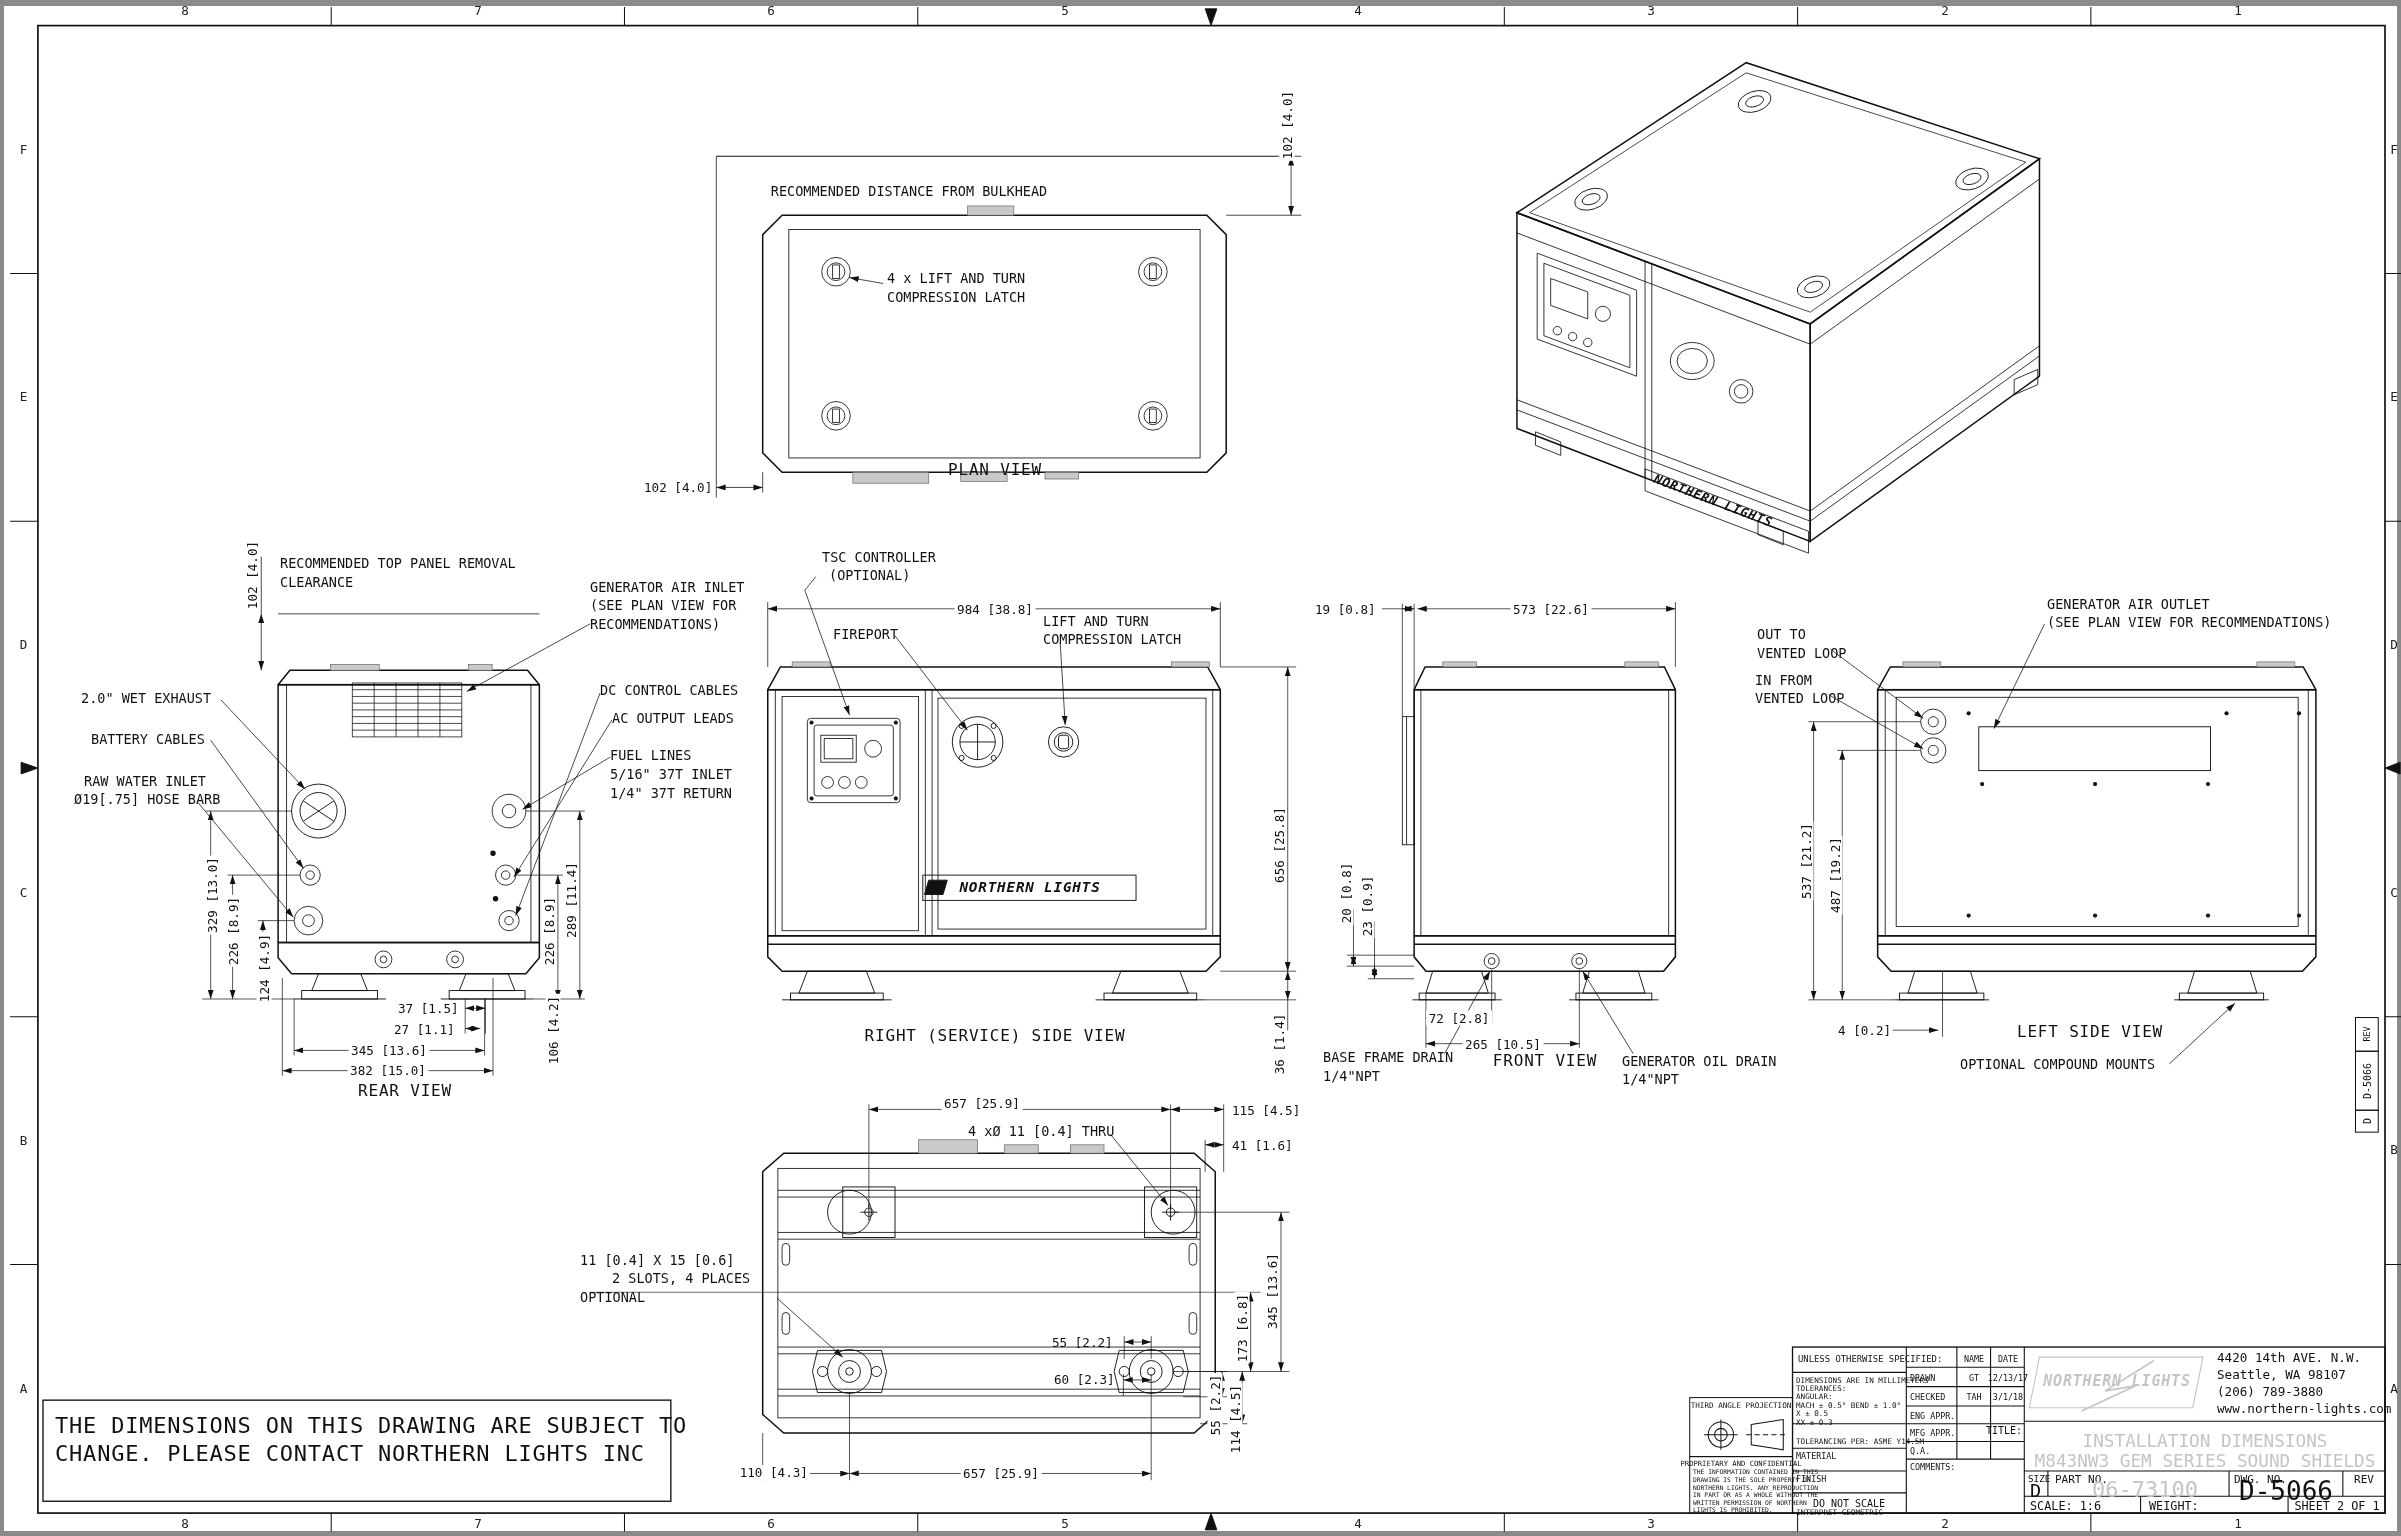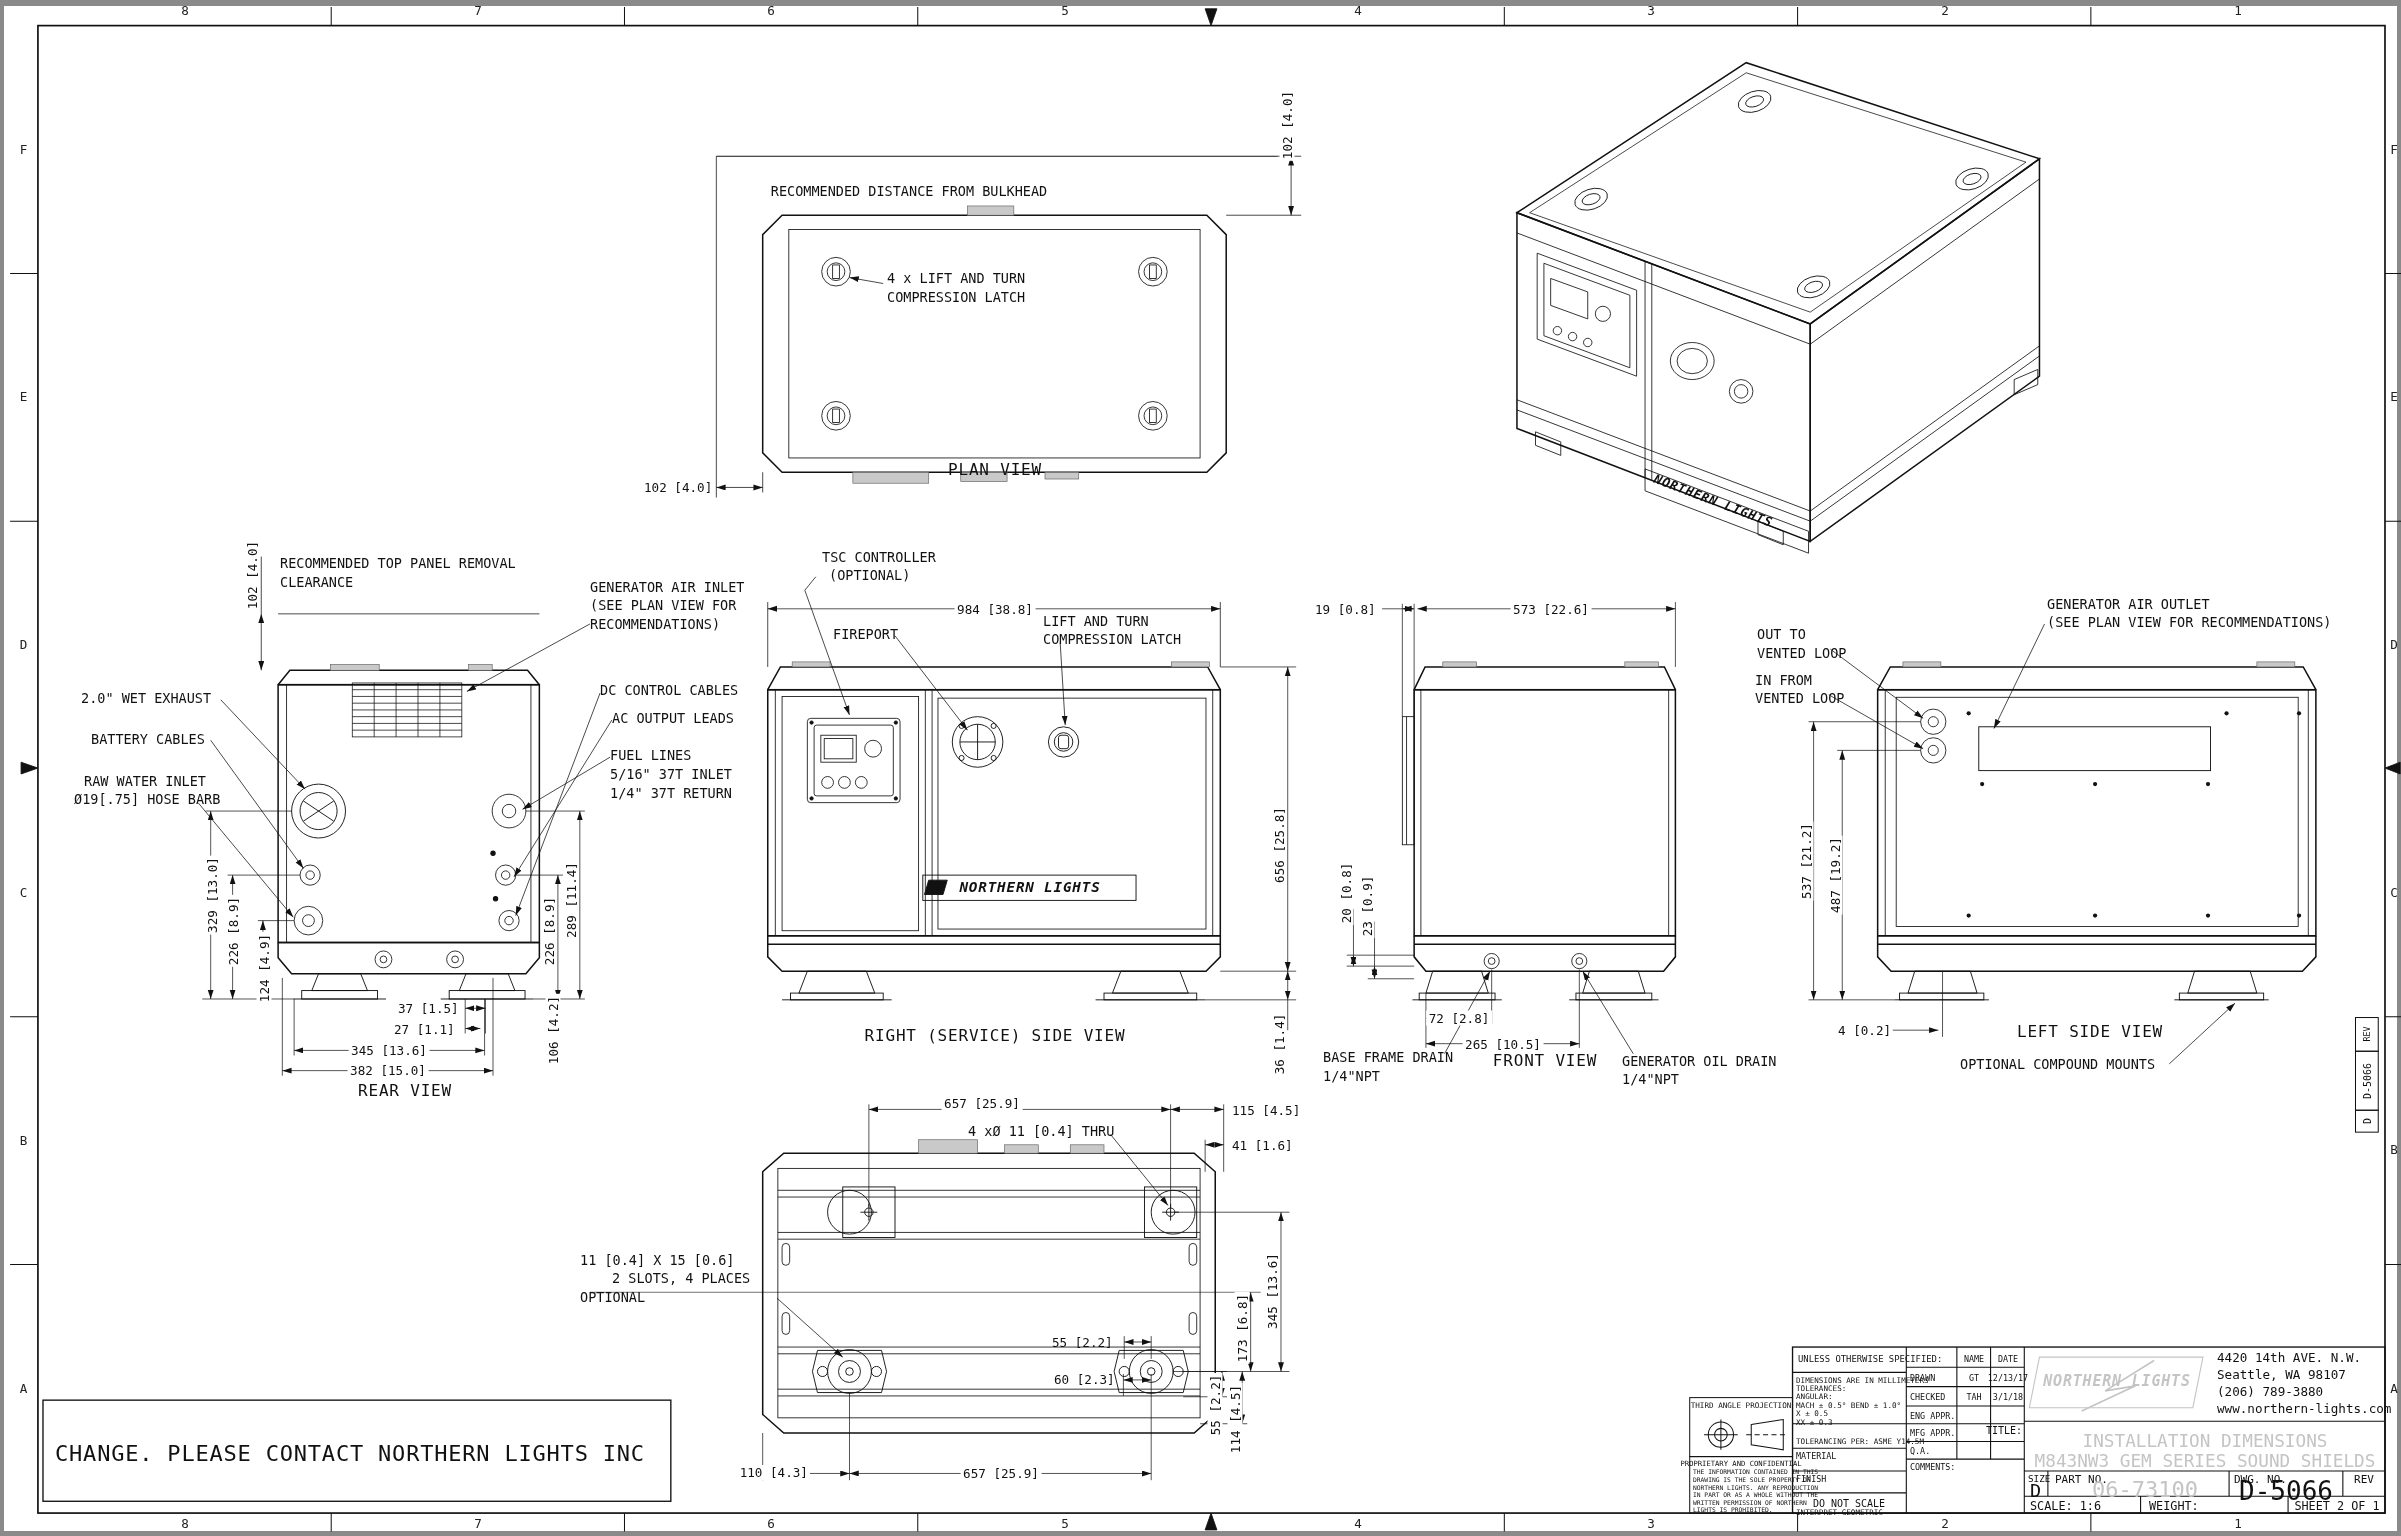--- a/index.html
+++ b/index.html
@@ -489,20 +489,21 @@
   <div class="zone c" style="left:2394px;top:142px">F</div>
   <div class="zone c" style="left:2394px;top:389px">E</div>
   <div class="zone c" style="left:2394px;top:637px">D</div>
   <div class="zone c" style="left:2394px;top:885px">C</div>
   <div class="zone c" style="left:2394px;top:1142px">B</div>
   <div class="zone c" style="left:2394px;top:1381px">A</div>
   <div class="v" style="left:2367px;top:1034px;font-size:8.4px">REV</div>
   <div class="v" style="left:2367px;top:1081px;font-size:10px">D-5066</div>
   <div class="v" style="left:2367px;top:1121px;font-size:10px">D</div>
 
+  <div class="big" style="left:55px;top:1413px">THE DIMENSIONS ON THIS DRAWING ARE SUBJECT TO</div>
   <div class="big" style="left:55px;top:1441px">CHANGE. PLEASE CONTACT NORTHERN LIGHTS INC</div>
 
   <div class="t c" style="left:909px;top:184px">RECOMMENDED DISTANCE FROM BULKHEAD</div>
   <div class="v" style="left:1287px;top:125px">102 [4.0]</div>
   <div class="d" style="left:644px;top:480px">102 [4.0]</div>
   <div class="t" style="left:887px;top:271px">4 x LIFT AND TURN</div>
   <div class="t" style="left:887px;top:290px">COMPRESSION LATCH</div>
   <div class="t c ttl" style="left:995px;top:461px">PLAN VIEW</div>
 
   <div class="t" style="left:1657px;top:472px;transform:rotate(20.8deg);transform-origin:left top;font-style:italic;font-weight:bold;font-size:12.6px;letter-spacing:0.8px">NORTHERN LIGHTS</div>

